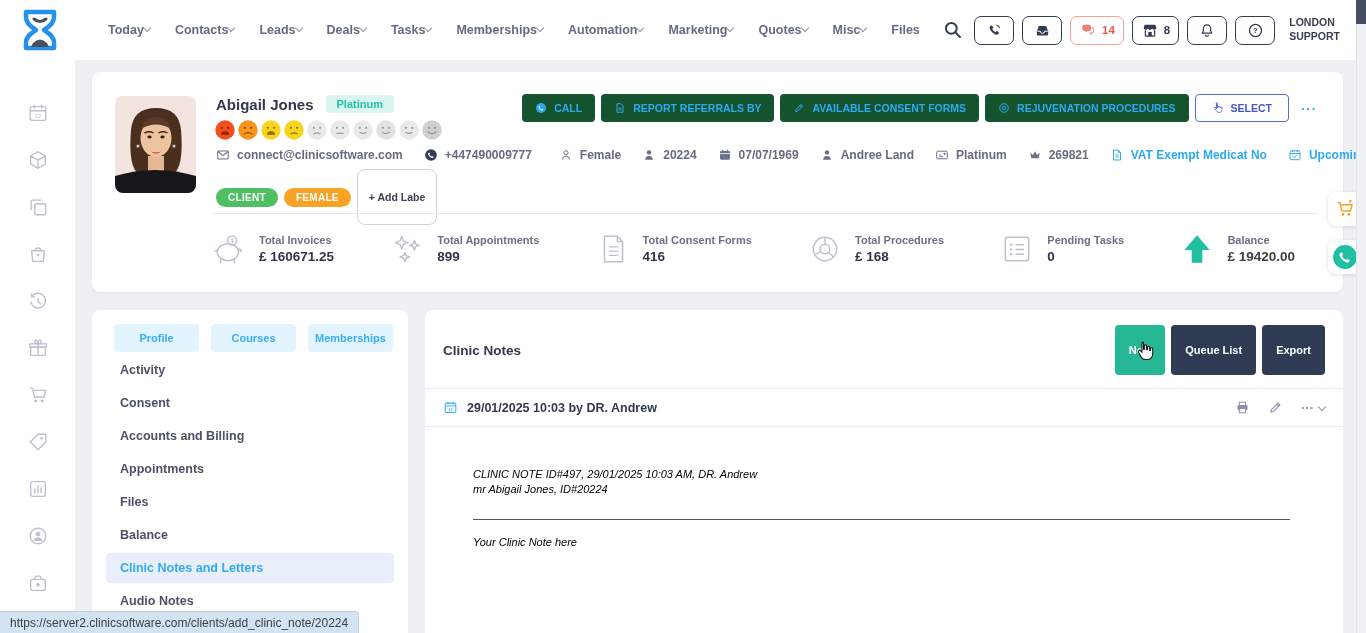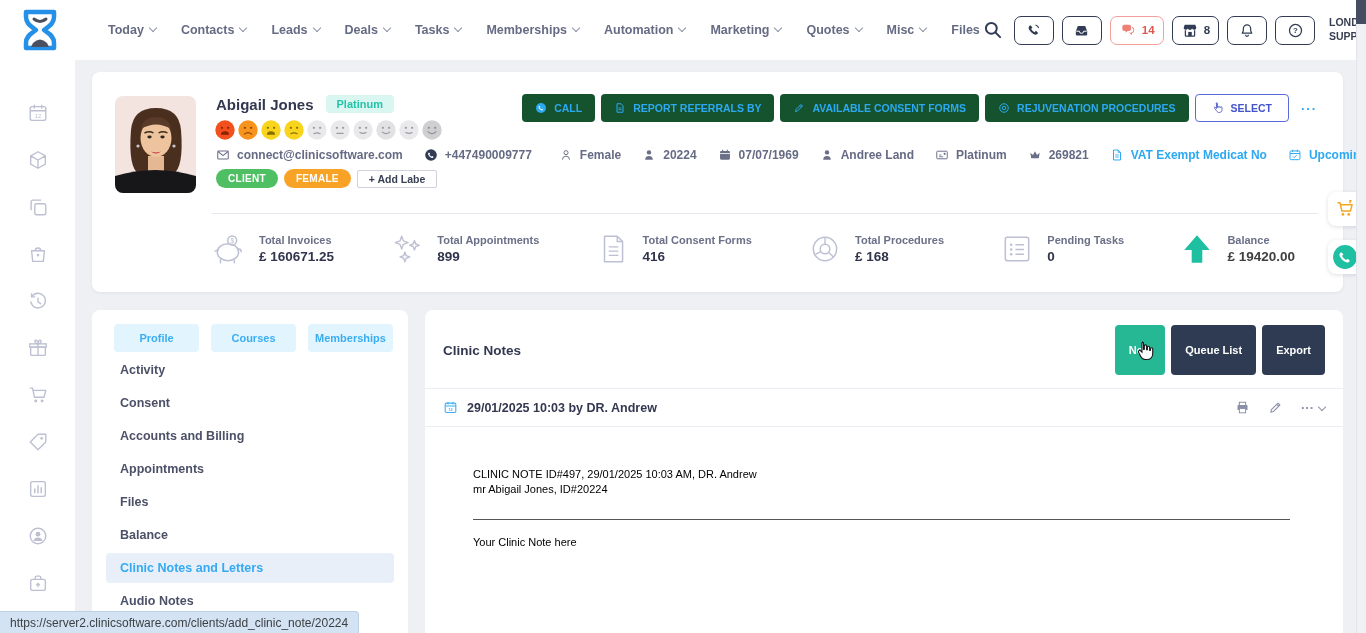--- a/index.html
+++ b/index.html
@@ -4,21 +4,21 @@
 <style>
   html,body{margin:0;padding:0;background:#dfe1e7;}
   *{box-sizing:border-box;}
   .app{position:relative;width:1366px;height:633px;background:#eef0f4;overflow:hidden;
        font-family:"Liberation Sans","DejaVu Sans",sans-serif;-webkit-font-smoothing:antialiased;}
 
   
   .topbar{position:absolute;top:0;left:0;width:1366px;height:60px;background:#fff;display:flex;align-items:center;z-index:5;}
   .logo{margin-left:20px;width:40px;height:46px;flex:none;}
   .nav{display:flex;gap:25px;margin-left:48px;align-items:center;}
-  .nav-item{font-size:12.5px;color:#666b84;font-weight:700;display:flex;gap:6px;align-items:center;cursor:pointer;white-space:nowrap;}
+  .nav-item{font-size:12.5px;color:#666b84;font-weight:700;display:flex;align-items:center;cursor:pointer;white-space:nowrap;}
   .chev{width:6px;height:6px;border-right:1.6px solid #8d92a8;border-bottom:1.6px solid #8d92a8;transform:rotate(45deg);margin-top:-4px;}
   .hdr-right{margin-left:auto;margin-right:22px;display:flex;align-items:center;gap:8px;}
   .search-btn{width:26px;height:26px;display:flex;align-items:center;justify-content:center;cursor:pointer;color:#323d55;}
   .hbox{min-width:40px;height:29px;border:1.7px solid #323d55;border-radius:7px;display:flex;align-items:center;justify-content:center;gap:5px;padding:0 8px;background:#fff;cursor:pointer;color:#323d55;}
   .hbox.alert{border-color:#f2a09a;color:#ef8078;}
   .count-red{color:#e2574c;font-size:11.5px;font-weight:700;}
   .count-dark{color:#323d55;font-size:11.5px;font-weight:700;}
   .loc{font-size:10.5px;font-weight:700;color:#3a4054;line-height:1.3;margin:0 4px 0 6px;}
 
   
@@ -35,21 +35,21 @@
   .face{width:22px;height:22px;cursor:pointer;}
   .info-row{position:absolute;left:124px;top:76px;display:flex;gap:21px;align-items:center;font-size:12px;color:#666b84;font-weight:700;white-space:nowrap;}
   .info-item{display:flex;gap:7px;align-items:center;cursor:default;}
   .info-item .ic{width:14px;height:14px;color:#6b7088;flex:none;}
   .info-link{color:#2da9f2;cursor:pointer;}
   .info-link .ic{color:#2da9f2;}
   .tags-row{position:absolute;left:124px;top:97px;display:flex;gap:6px;align-items:center;}
   .tag{font-size:10px;font-weight:700;color:#fff;padding:4px 12px;border-radius:10px;letter-spacing:.3px;cursor:pointer;}
   .tag-green{background:#4fbf63;}
   .tag-orange{background:#f8a326;}
-  .add-label{font-size:10.5px;font-weight:700;color:#3a4054;padding:2px 11px;border-radius:2px;border:1px solid #cfd2dc;background:#fff;cursor:pointer;}
+  .add-label{font-size:10.5px;font-weight:700;color:#3a4054;padding:21px 11px;border-radius:8px;border:1px solid #cfd2dc;background:#fff;cursor:pointer;}
   .actions-row{position:absolute;right:20px;top:22px;display:flex;gap:6px;align-items:center;}
   .act-btn{background:#14532d;color:#2da9f2;font-size:10.5px;font-weight:700;padding:8px 13px;border-radius:4px;display:flex;gap:7px;align-items:center;cursor:pointer;white-space:nowrap;}
   .act-btn .ic{width:12px;height:12px;}
   .select-btn{background:#fff;border:1.5px solid #5a6bd8;color:#4353c9;font-size:10.5px;font-weight:700;padding:7px 16px;border-radius:4px;display:flex;gap:7px;align-items:center;cursor:pointer;}
   .more-dots{color:#2da9f2;font-weight:700;font-size:13px;letter-spacing:1px;cursor:pointer;padding:0 6px;}
   .p-divider{position:absolute;left:120px;right:25px;top:141px;border-top:1px solid #e6e8ef;}
   .stats{position:absolute;left:120px;right:48px;top:160px;display:flex;justify-content:space-between;}
   .stat{display:flex;gap:13px;align-items:center;}
   .stat-icon{width:34px;height:34px;color:#bcc0d2;flex:none;}
   .stat-label{font-size:11px;color:#6b7088;font-weight:600;}
@@ -73,21 +73,21 @@
   .btn-new{background:#26b795;}
   .btn-dark{background:#2e3b52;}
   .note-header{border-top:1px solid #ececf2;border-bottom:1px solid #ececf2;display:flex;align-items:center;padding:11px 18px;}
   .note-date{font-size:12.5px;font-weight:700;color:#333850;display:flex;gap:9px;align-items:center;}
   .note-date .ic{width:15px;height:15px;color:#3aaef2;}
   .note-icons{margin-left:auto;display:flex;gap:18px;color:#8a90a8;align-items:center;}
   .note-icons .ic{width:15px;height:15px;cursor:pointer;}
   .note-more{display:flex;gap:5px;align-items:center;cursor:pointer;font-size:13px;font-weight:700;color:#8a90a8;}
   .note-more .chev{border-color:#8a90a8;margin-top:-2px;}
   .note-body{padding:40px 53px 0 48px;font-size:11px;color:#000;}
-  .note-line{line-height:1.4;}
+  .note-line{line-height:1.4;font-style:italic;}
   .note-hr{border:none;border-top:1px solid #555;margin:21px 0 15px 0;}
 
   
   .float-btn{position:absolute;width:34px;height:34px;background:#fff;border-radius:8px;box-shadow:0 1px 4px rgba(40,50,80,.15);display:flex;align-items:center;justify-content:center;cursor:pointer;z-index:6;}
   .scrollbar{position:absolute;right:0;top:0;width:10px;height:633px;background:#f0f1f4;border-left:1px solid #e3e4e9;z-index:7;}
   .scroll-thumb{position:absolute;top:0;right:0;width:10px;height:24px;background:#454d63;cursor:pointer;}
   .status-tip{position:absolute;left:0;bottom:0;height:22px;background:#d4e3f3;border-top-right-radius:4px;border:1px solid #bcd0e5;border-left:none;border-bottom:none;display:flex;align-items:center;padding:0 10px;font-size:12px;color:#3c4043;z-index:8;}
   .cursor{position:absolute;left:1134px;top:339px;width:21px;height:23px;z-index:99;pointer-events:none;}
 </style>
 </head>

